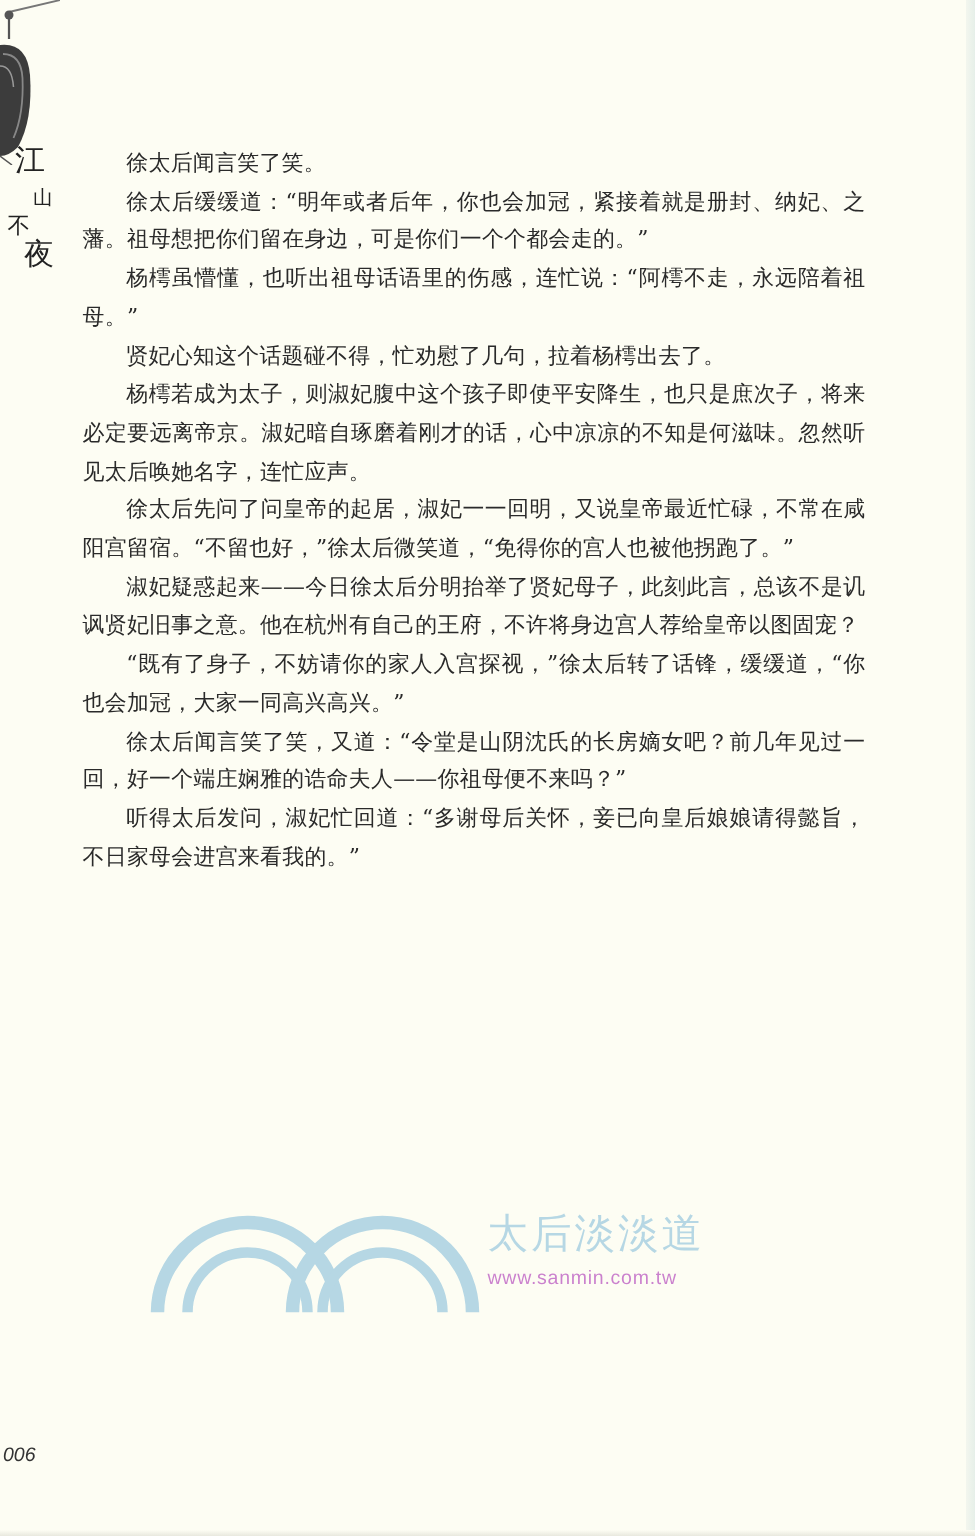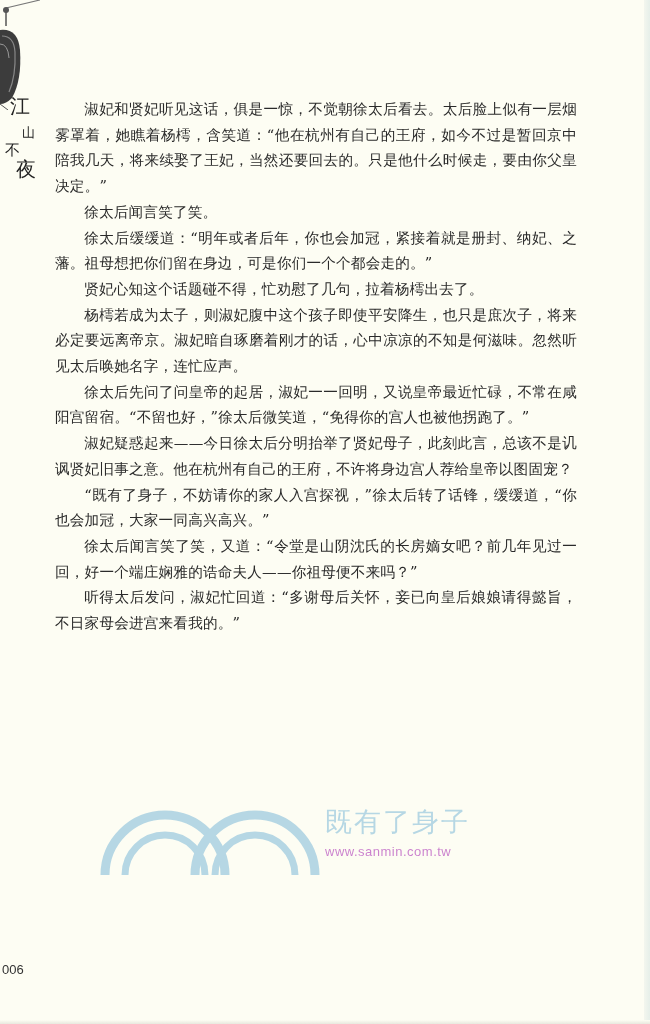--- a/index.html
+++ b/index.html
@@ -30,21 +30,21 @@
   .vt-3 { left: 14px; top: 63px; font-size: 20px; }
   .text-block {
     position: absolute; left: 55px; top: 96px; width: 522px;
   }
   .para {
     margin: 0; font-size: 14.6px; line-height: 25.7px;
     text-indent: 2em; text-align: justify; letter-spacing: 0.2px;
   }
   .page-number {
     position: absolute; left: 2px; top: 962px;
-    font-family: "Liberation Sans", sans-serif; font-size: 13px; color: #333;
+    font-family: "Liberation Sans", sans-serif; font-size: 13px; color: #333; font-style: italic;
   }
   .watermark {
     position: absolute; left: 95px; top: 795px; width: 400px; height: 80px;
     pointer-events: none; opacity: 0.55;
   }
   .wm-text {
     position: absolute; left: 230px; top: 9px; font-size: 27px; color: #7db9d8;
     font-family: "DejaVu Serif", serif; letter-spacing: 2px;
   }
   .wm-url {
@@ -72,38 +72,38 @@
 </svg>
 
 <div class="vertical-title">
   <span class="vt-char vt-0">江</span>
   <span class="vt-char vt-1">山</span>
   <span class="vt-char vt-2">不</span>
   <span class="vt-char vt-3">夜</span>
 </div>
 
 <div class="text-block">
-  <p class="para">淑妃和贤妃听见这话，俱是一惊，不觉朝徐太后看去。太后脸上似有一层烟雾罩着，她瞧着杨樗，含笑道：“他在杭州有自己的王府，如今不过是暂回京中陪我几天，将来续娶了王妃，当然还要回去的。只是他什么时候走，要由你父皇决定。”</p>
   <p class="para">徐太后闻言笑了笑。</p>
   <p class="para">徐太后缓缓道：“明年或者后年，你也会加冠，紧接着就是册封、纳妃、之藩。祖母想把你们留在身边，可是你们一个个都会走的。”</p>
+  <p class="para">杨樗虽懵懂，也听出祖母话语里的伤感，连忙说：“阿樗不走，永远陪着祖母。”</p>
   <p class="para">贤妃心知这个话题碰不得，忙劝慰了几句，拉着杨樗出去了。</p>
   <p class="para">杨樗若成为太子，则淑妃腹中这个孩子即使平安降生，也只是庶次子，将来必定要远离帝京。淑妃暗自琢磨着刚才的话，心中凉凉的不知是何滋味。忽然听见太后唤她名字，连忙应声。</p>
   <p class="para">徐太后先问了问皇帝的起居，淑妃一一回明，又说皇帝最近忙碌，不常在咸阳宫留宿。“不留也好，”徐太后微笑道，“免得你的宫人也被他拐跑了。”</p>
   <p class="para">淑妃疑惑起来——今日徐太后分明抬举了贤妃母子，此刻此言，总该不是讥讽贤妃旧事之意。他在杭州有自己的王府，不许将身边宫人荐给皇帝以图固宠？</p>
   <p class="para">“既有了身子，不妨请你的家人入宫探视，”徐太后转了话锋，缓缓道，“你也会加冠，大家一同高兴高兴。”</p>
   <p class="para">徐太后闻言笑了笑，又道：“令堂是山阴沈氏的长房嫡女吧？前几年见过一回，好一个端庄娴雅的诰命夫人——你祖母便不来吗？”</p>
   <p class="para">听得太后发问，淑妃忙回道：“多谢母后关怀，妾已向皇后娘娘请得懿旨，不日家母会进宫来看我的。”</p>
 </div>
 
 <div class="watermark">
   <svg width="230" height="80" viewBox="0 0 230 80">
     <path d="M10 80 A60 60 0 0 1 130 80" stroke="#7db9d8" stroke-width="9" fill="none"></path>
     <path d="M30 80 A40 40 0 0 1 110 80" stroke="#7db9d8" stroke-width="7" fill="none"></path>
     <path d="M100 80 A60 60 0 0 1 220 80" stroke="#7db9d8" stroke-width="9" fill="none"></path>
     <path d="M120 80 A40 40 0 0 1 200 80" stroke="#7db9d8" stroke-width="7" fill="none"></path>
   </svg>
-  <span class="wm-text">既有了身子</span>
+  <span class="wm-text">太后淡淡道</span>
   <span class="wm-url">www.sanmin.com.tw</span>
 </div>
 
 <div class="page-number">006</div>
 
 <div class="bottom-shadow"></div>
 
 </body></html>

